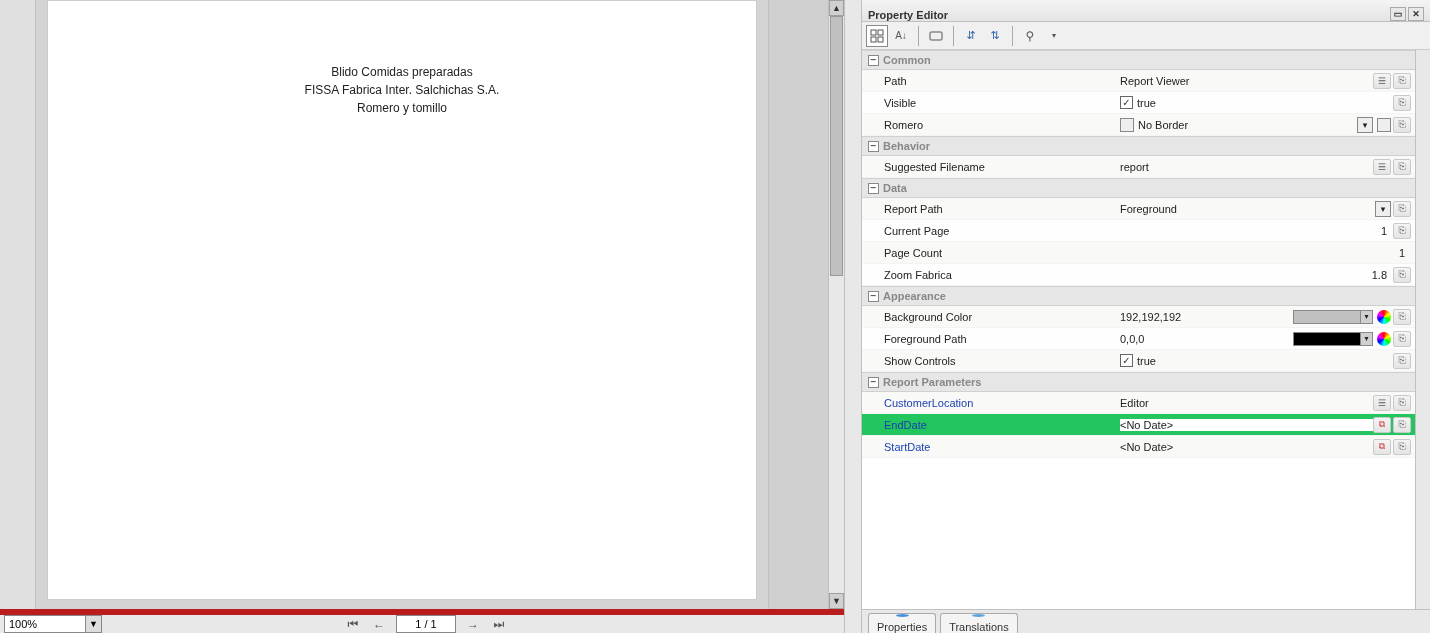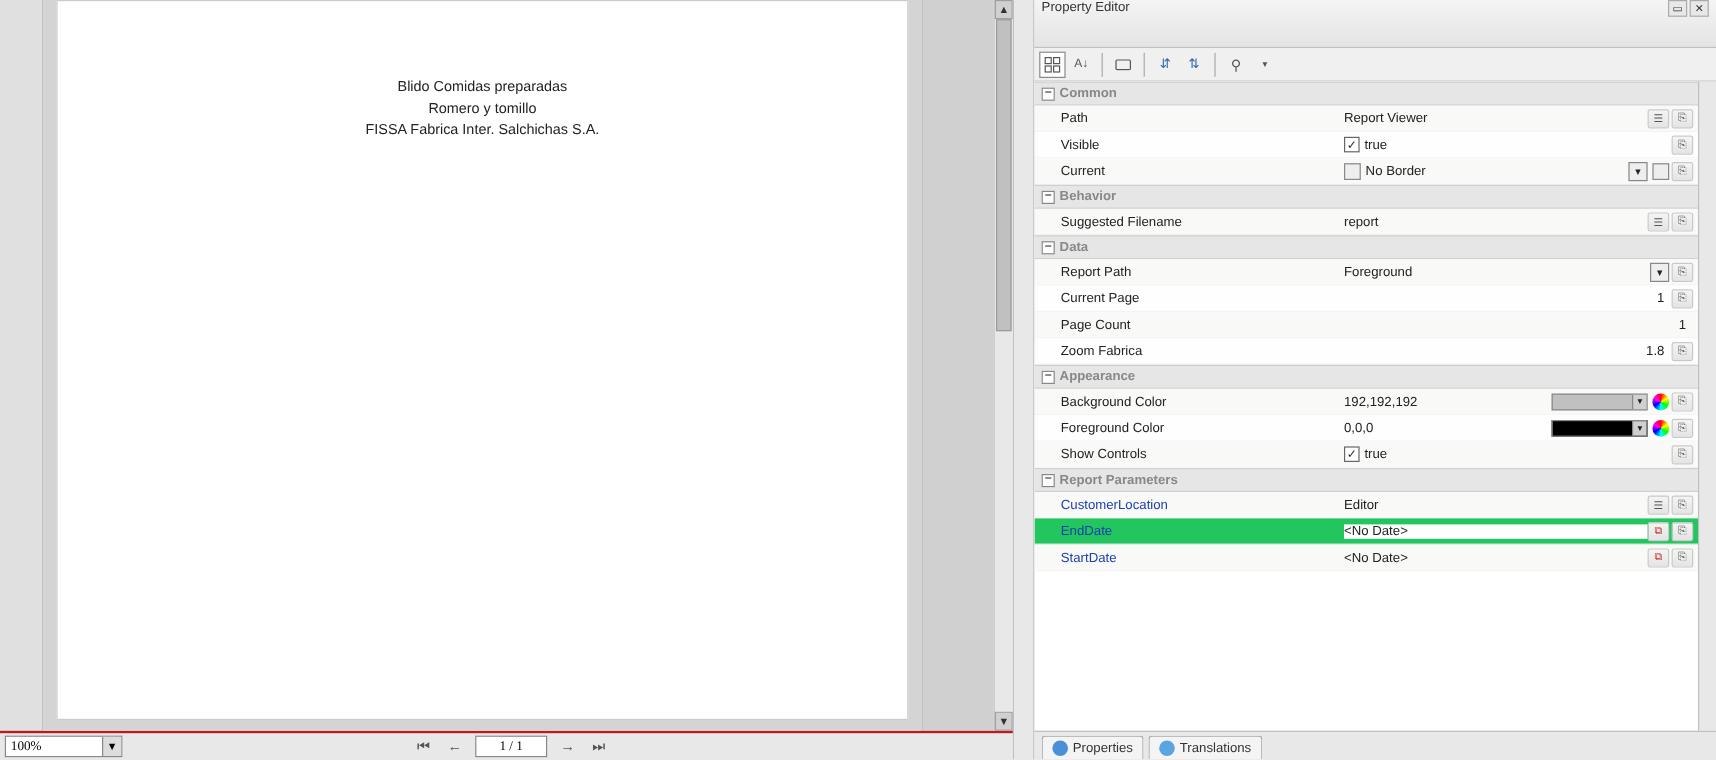--- a/index.html
+++ b/index.html
@@ -14,31 +14,31 @@
   .gutter-right { width: 60px; background: #d0d0d0; border-left:1px solid #c0c0c0;}
   .page { width: 710px; height: 600px; background: #fff; border: 1px solid #ccc; margin-top: 0; padding: 60px 40px 40px 40px; }
   .page h1 { font-size: 12px; font-weight: normal; text-align: left; margin-left: 170px; margin-bottom: 26px; color: #222; }
   .page p  { font-size: 12px; font-weight: normal; text-align: center; margin: 4px 0; color: #222; }
 
   .vscroll { width: 16px; background: #e8e8e8; display:flex; flex-direction:column; border-left:1px solid #c0c0c0;}
   .vscroll .arrow { height:16px; background:#d0d0d0; border:1px solid #a0a0a0; display:flex; align-items:center; justify-content:center; font-size:9px; color:#333;}
   .vscroll .track { flex:1; background:#e8e8e8; position:relative;}
   .vscroll .thumb { position:absolute; top:0; left:1px; right:1px; height:260px; background:#c0c0c0; border:1px solid #999;}
 
-  .viewer-controls { height: 24px; display:flex; align-items:center; padding: 0 4px; gap: 4px; border-top:2px solid #b91c1c; background:#e8e8e8;font-family:Liberation Serif, serif;}
+  .viewer-controls { height: 24px; display:flex; align-items:center; padding: 0 4px; gap: 4px; border-top:6px solid #b91c1c; background:#e8e8e8;}
   .zoom-combo { display:flex; align-items:center; border:1px solid #888; background:#fff; height:18px; }
   .zoom-text { width: 80px; padding: 0 4px; font-size:11px; }
   .combo-btn { width:16px; height:16px; border-left:1px solid #888; display:flex; align-items:center; justify-content:center; font-size:9px; background:#ddd; cursor:pointer;}
   .nav-group { flex:1; display:flex; align-items:center; justify-content:center; gap:8px;}
   .nav-btn { width:18px; height:18px; display:flex; align-items:center; justify-content:center; color:#555; cursor:pointer; font-size:12px;}
   .page-box { width: 60px; height:18px; border:1px solid #888; background:#fff; text-align:center; font-size:11px; display:flex; align-items:center; justify-content:center;}
 
   
   .prop-pane { flex:1; height:100%; display:flex; flex-direction:column; background:#f0f0f0; border-left:1px solid #c0c0c0; margin-left: 6px;}
-  .prop-title { height:40px; background: linear-gradient(#f4f4f4,#e4e4e4); border-bottom:1px solid #c0c0c0; display:flex; align-items:flex-start; padding:0 6px; font-size:11px; color:#333;}
+  .prop-title { height:22px; background: linear-gradient(#f4f4f4,#e4e4e4); border-bottom:1px solid #c0c0c0; display:flex; align-items:flex-end; padding:0 6px; font-size:11px; color:#333;font-weight:bold;}
   .prop-title .spacer{flex:1;}
   .title-btn{width:16px;height:14px;margin-left:2px;border:1px solid #aaa;background:#e8e8e8;display:flex;align-items:center;justify-content:center;font-size:9px;cursor:pointer;}
 
   .prop-toolbar{height:28px;display:flex;align-items:center;gap:2px;padding:0 4px;border-bottom:1px solid #ccc;background:#f0f0f0;}
   .tbtn{width:22px;height:22px;display:flex;align-items:center;justify-content:center;cursor:pointer;}
   .tbtn.active{border:1px solid #888;background:#fff;}
   .tsep{width:1px;height:20px;background:#aaa;margin:0 4px;}
 
   .section-header{background:#e6e6e6;border-top:1px solid #d0d0d0;border-bottom:1px solid #d0d0d0;padding:3px 6px;font-weight:bold;color:#888;display:flex;align-items:center;gap:4px;}
   .section-header .toggle{width:11px;height:11px;border:1px solid #888;display:flex;align-items:center;justify-content:center;font-size:10px;line-height:1;color:#555;background:#fff;}
@@ -55,38 +55,38 @@
   .pa{width:18px;height:16px;border:1px solid #c9c9c9;border-radius:2px;background:linear-gradient(#f4f4f4,#e4e4e4);display:flex;align-items:center;justify-content:center;font-size:9px;color:#555;cursor:pointer;}
   .chk{width:13px;height:13px;border:1px solid #666;background:#fff;display:inline-flex;align-items:center;justify-content:center;font-size:10px;color:#333;}
   .swatch{width:80px;height:14px;border:1px solid #888;display:flex;align-items:center;justify-content:flex-end;}
   .swatch .dd{width:12px;height:12px;border-left:1px solid #888;background:#d0d0d0;display:flex;align-items:center;justify-content:center;font-size:8px;}
   .color-wheel{width:14px;height:14px;border-radius:50%;background:conic-gradient(red,yellow,lime,cyan,blue,magenta,red);}
   .dd-btn{width:16px;height:16px;border:1px solid #888;background:#eee;display:flex;align-items:center;justify-content:center;font-size:9px;}
   .mini-sq{width:14px;height:14px;border:1px solid #888;background:#eee;}
   .pe-scroll{width:15px;background:#e8e8e8;border-left:1px solid #c0c0c0;}
 
   .prop-tabs{height:24px;display:flex;align-items:flex-end;padding:0 6px;gap:4px;background:#e8e8e8;border-top:1px solid #c0c0c0;}
-  .ptab{height:20px;padding:0 8px;border:1px solid #aaa;border-bottom:none;border-radius:3px 3px 0 0;background:#f4f4f4;display:flex;align-items:center;gap:4px;font-size:11px;color:#333;cursor:pointer;}
+  .ptab{height:20px;padding:0 8px;border:1px solid #aaa;border-bottom:none;border-radius:3px 3px 0 0;background:#f4f4f4;display:flex;align-items:center;gap:4px;font-size:11px;color:#333;cursor:pointer;flex-direction:column;}
   .ptab .ico{width:13px;height:13px;border-radius:50%;display:inline-block;}
 
   .mid-gap {width:10px;background:#e8e8e8;}
 </style>
 </head>
 <body>
 
 <div class="app">
 
   <div class="viewer-pane">
     <div class="viewer-scroll">
       <div class="gutter-left"></div>
       <div class="page-area">
         <div class="page">
           <p>Blido Comidas preparadas</p>
+          <p>FISSA Fabrica Inter. Salchichas S.A.</p>
           <p>Romero y tomillo</p>
-          <p>FISSA Fabrica Inter. Salchichas S.A.</p>
         </div>
       </div>
       <div class="gutter-right"></div>
       <div class="vscroll">
         <div class="arrow">▲</div>
         <div class="track">
           <div class="thumb"></div>
         </div>
         <div class="arrow">▼</div>
       </div>
@@ -169,21 +169,21 @@
         <div class="prop-label">Visible</div>
         <div class="prop-value">
           <span class="chk">✓</span>
           <span>true</span>
         </div>
         <div class="prop-actions">
               <div class="pa">⎘</div>
             </div>
       </div>
       <div class="prop-row alt">
-        <div class="prop-label">Current</div>
+        <div class="prop-label">Romero</div>
         <div class="prop-value">
           <span class="mini-sq"></span>
           <span>No Border</span>
           <span style="flex:1"></span>
           <span class="dd-btn">▾</span>
           <span class="mini-sq"></span>
         </div>
         <div class="prop-actions">
               <div class="pa">⎘</div>
             </div>
@@ -249,21 +249,21 @@
           <span class="swatch" style="background:#c0c0c0">
                 <span class="dd">▾</span>
               </span>
           <span class="color-wheel"></span>
         </div>
         <div class="prop-actions">
               <div class="pa">⎘</div>
             </div>
       </div>
       <div class="prop-row">
-        <div class="prop-label">Foreground Color</div>
+        <div class="prop-label">Foreground Path</div>
         <div class="prop-value">
           <span>0,0,0</span>
           <span style="flex:1"></span>
           <span class="swatch" style="background:#000;">
                 <span class="dd">▾</span>
               </span>
           <span class="color-wheel"></span>
         </div>
         <div class="prop-actions">
               <div class="pa">⎘</div>

